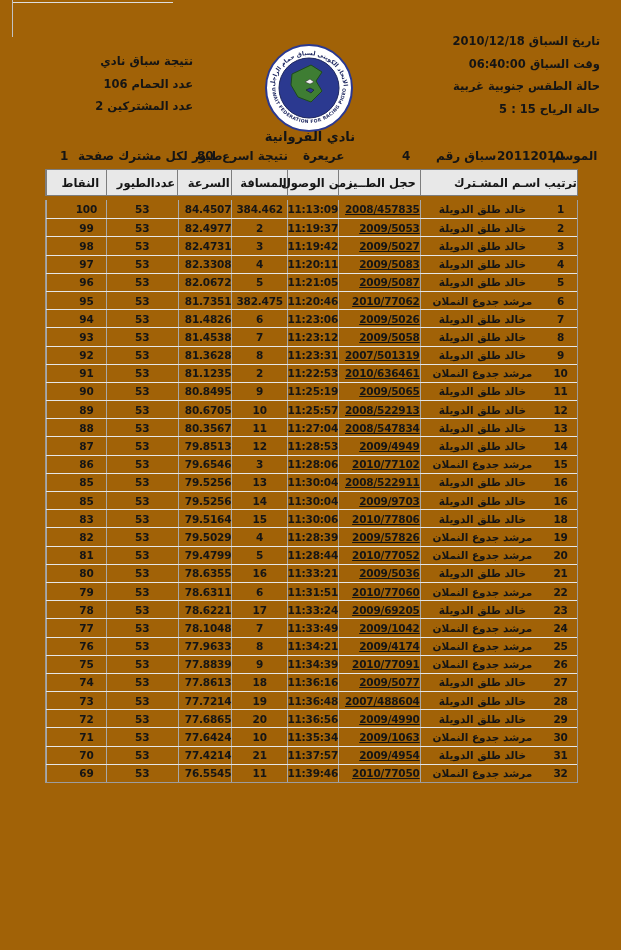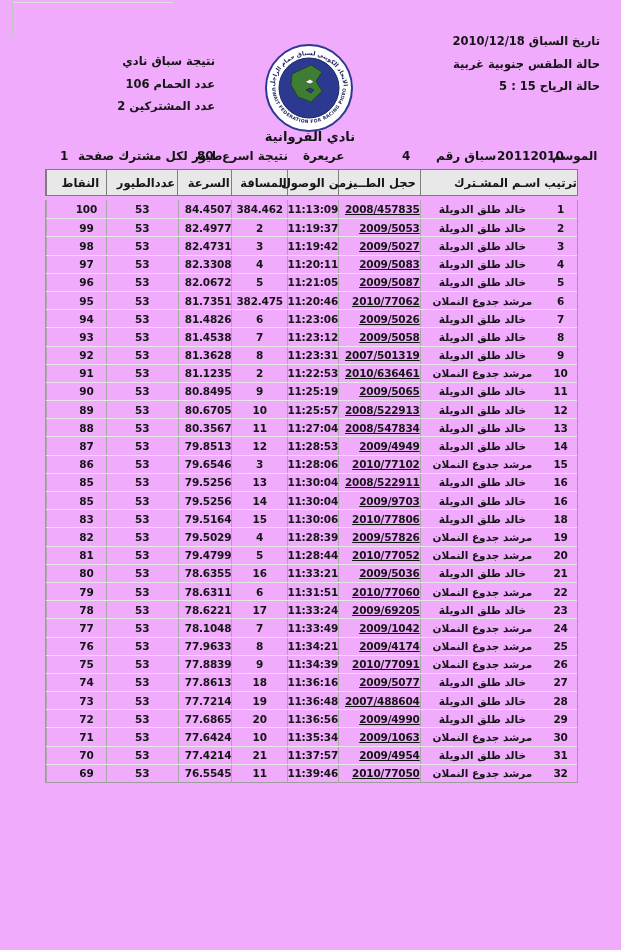--- a/index.html
+++ b/index.html
@@ -1,36 +1,36 @@
 <!DOCTYPE html>
 <html><head>
 <meta charset="utf-8">
 <style>
   * { margin: 0; padding: 0; box-sizing: border-box; }
   html, body { background: #fff; }
   .page {
     position: relative;
     width: 621px; height: 950px;
-    background: #f0abfc;
+    background: #a16207;
     font-family: "DejaVu Sans", sans-serif;
     font-weight: 700;
     color: #151515;
     overflow: hidden;
   }
   
   .scan-v { position: absolute; left: 12px; top: 0; width: 1px; height: 37px; background: #c2c2c2; }
   .scan-h { position: absolute; left: 13px; top: 2px; width: 160px; height: 1px; background: #dedede; }
 
   .meta-right {
     position: absolute; top: 30px; right: 21px;
     direction: rtl; text-align: right;
     font-size: 11.5px; line-height: 22.5px; white-space: nowrap;
   }
   .club-left {
-    position: absolute; top: 50px; right: 406px;
+    position: absolute; top: 50px; right: 428px;
     direction: rtl; text-align: right;
     font-size: 11.5px; line-height: 22.5px; white-space: nowrap;
   }
   .logo-wrap { position: absolute; left: 265px; top: 44px; width: 88px; height: 88px; }
   .club-name {
     position: absolute; top: 129px; left: 230px; width: 160px;
     text-align: center; direction: rtl; font-size: 13px; white-space: nowrap;
   }
 
   .info-line span { position: absolute; top: 149px; direction: rtl; font-size: 12px; white-space: nowrap; }
@@ -89,20 +89,21 @@
 </style>
 </head>
 <body>
 
 <div class="page">
   <div class="scan-v"></div>
   <div class="scan-h"></div>
 
   <div class="meta-right">
     <div>تاريخ السباق 2010/12/18</div>
+    <div>وقت السباق 06:40:00</div>
     <div>حالة الطقس جنوبية غربية</div>
     <div>حالة الرياح 15 : 5</div>
   </div>
 
   <div class="club-left">
     <div>نتيجة سباق نادي</div>
     <div>عدد الحمام 106</div>
     <div>عدد المشتركين 2</div>
   </div>
 

